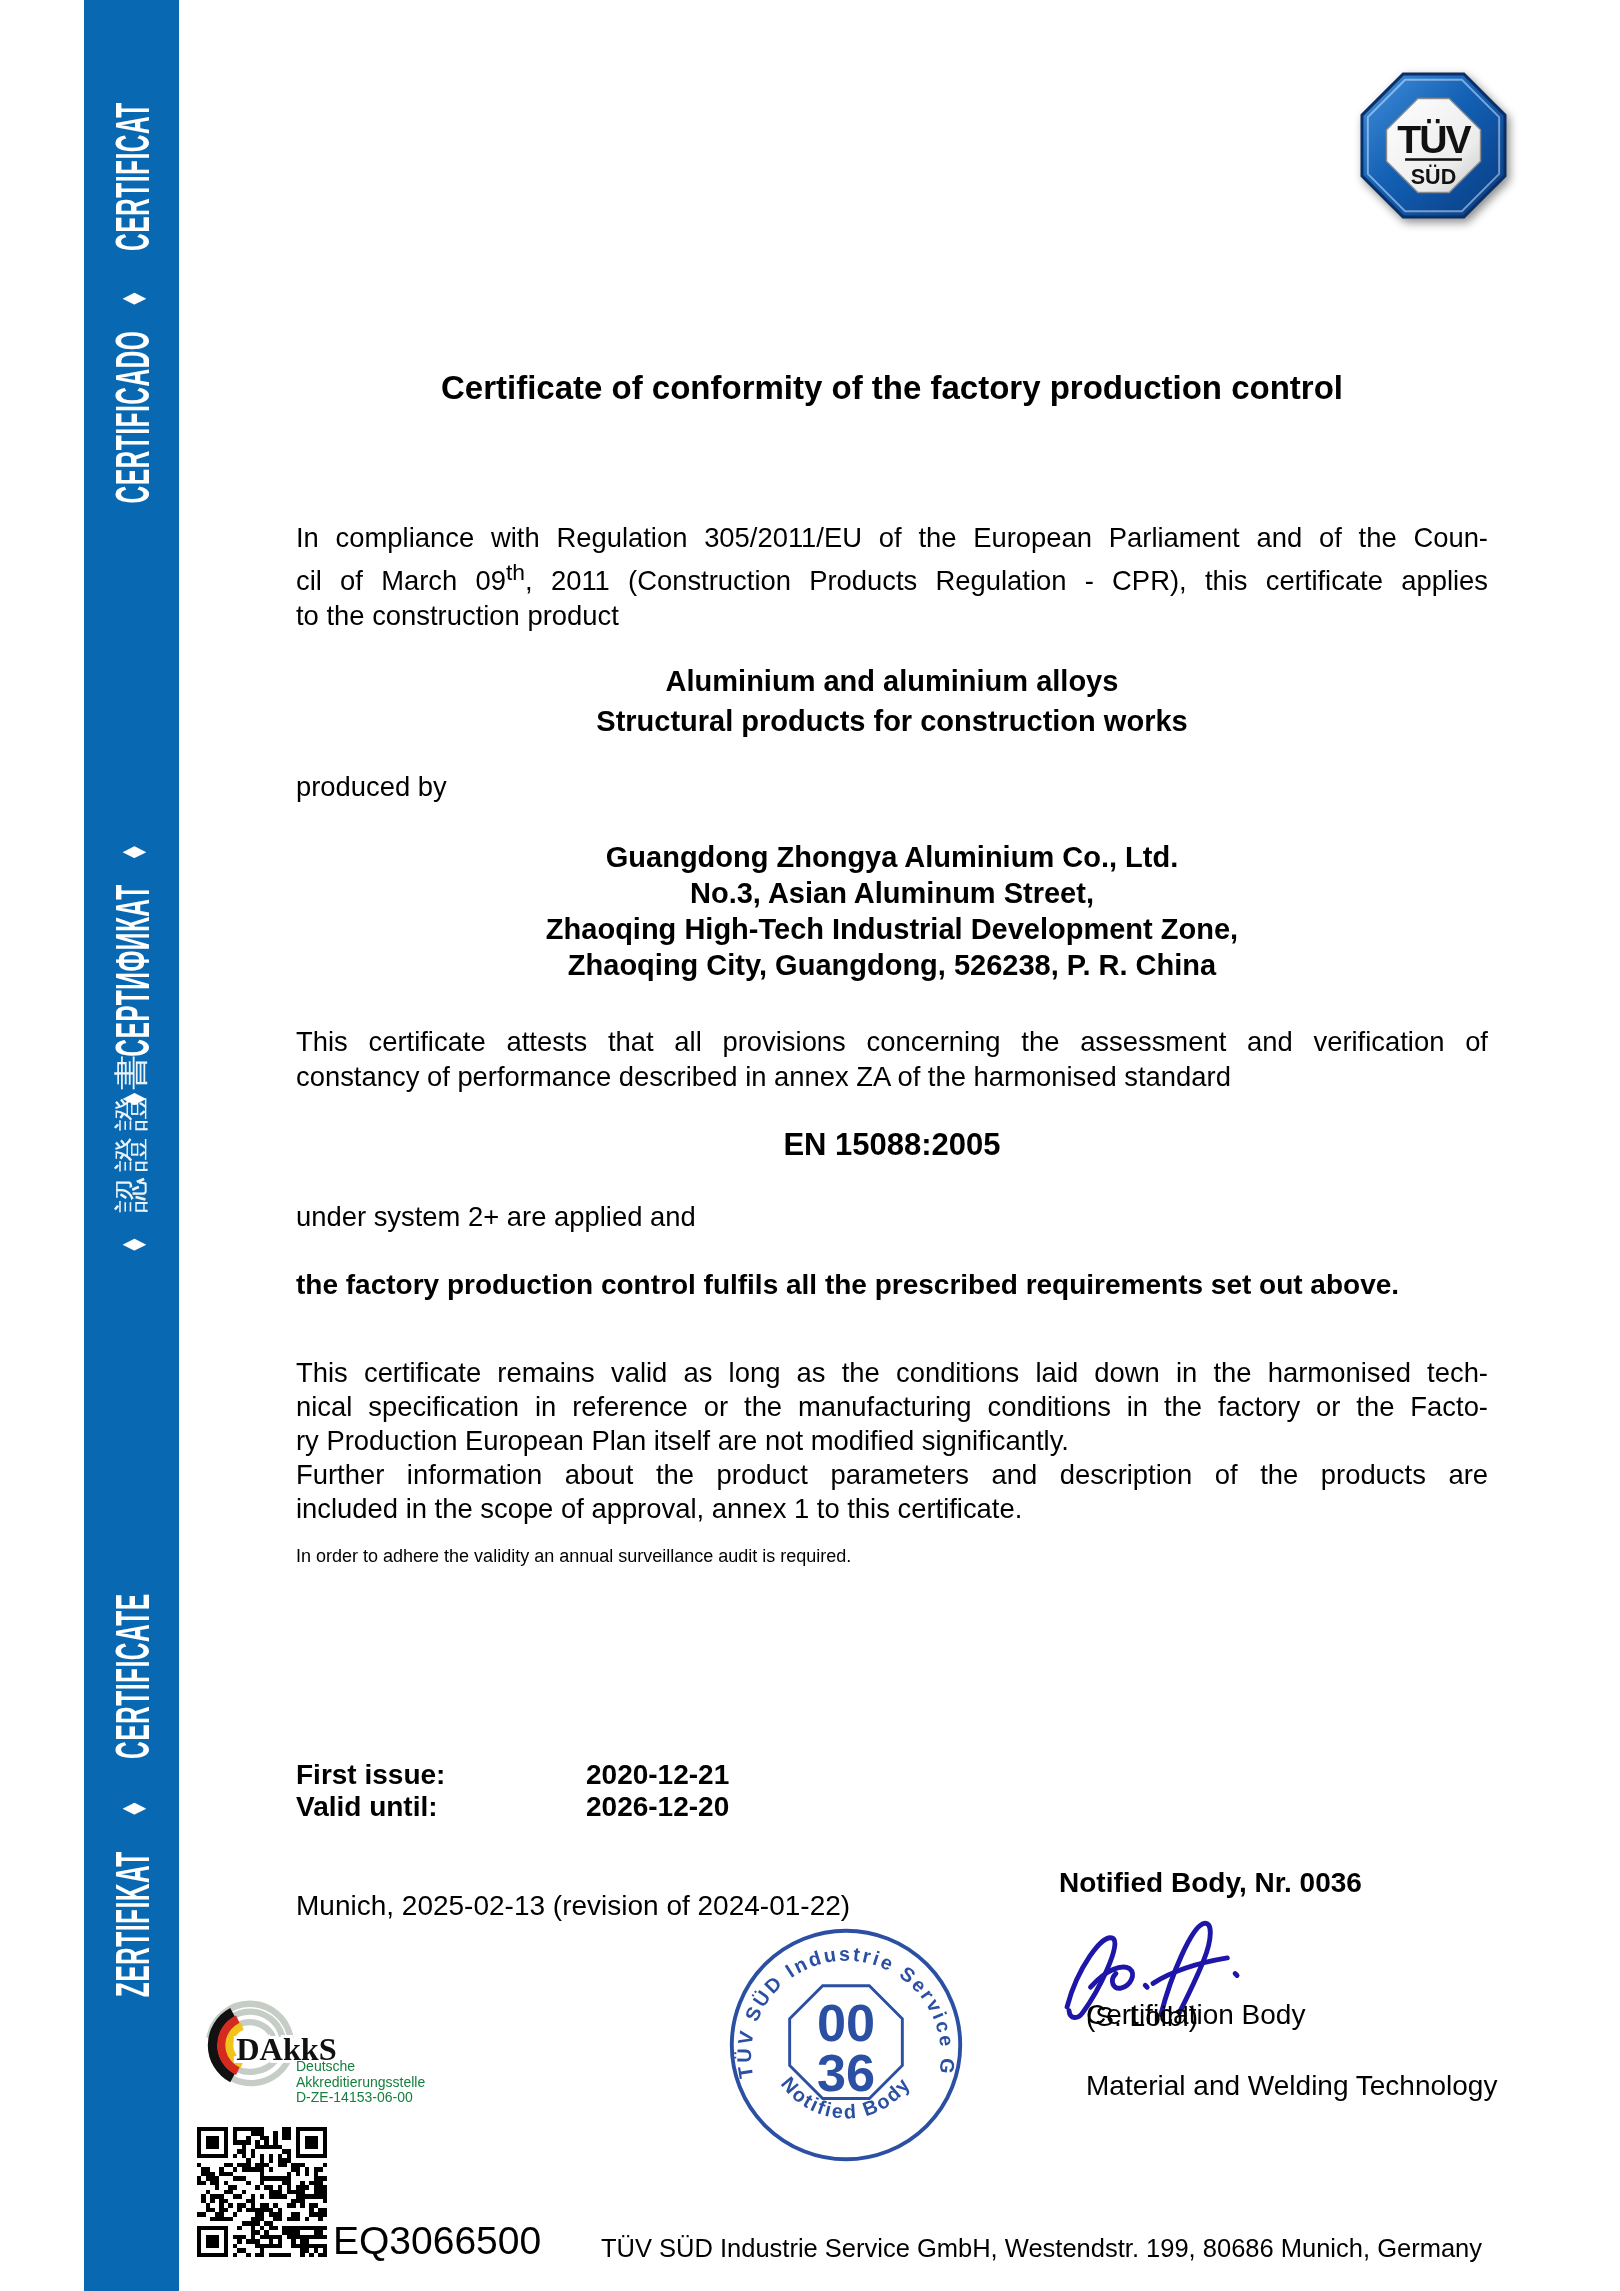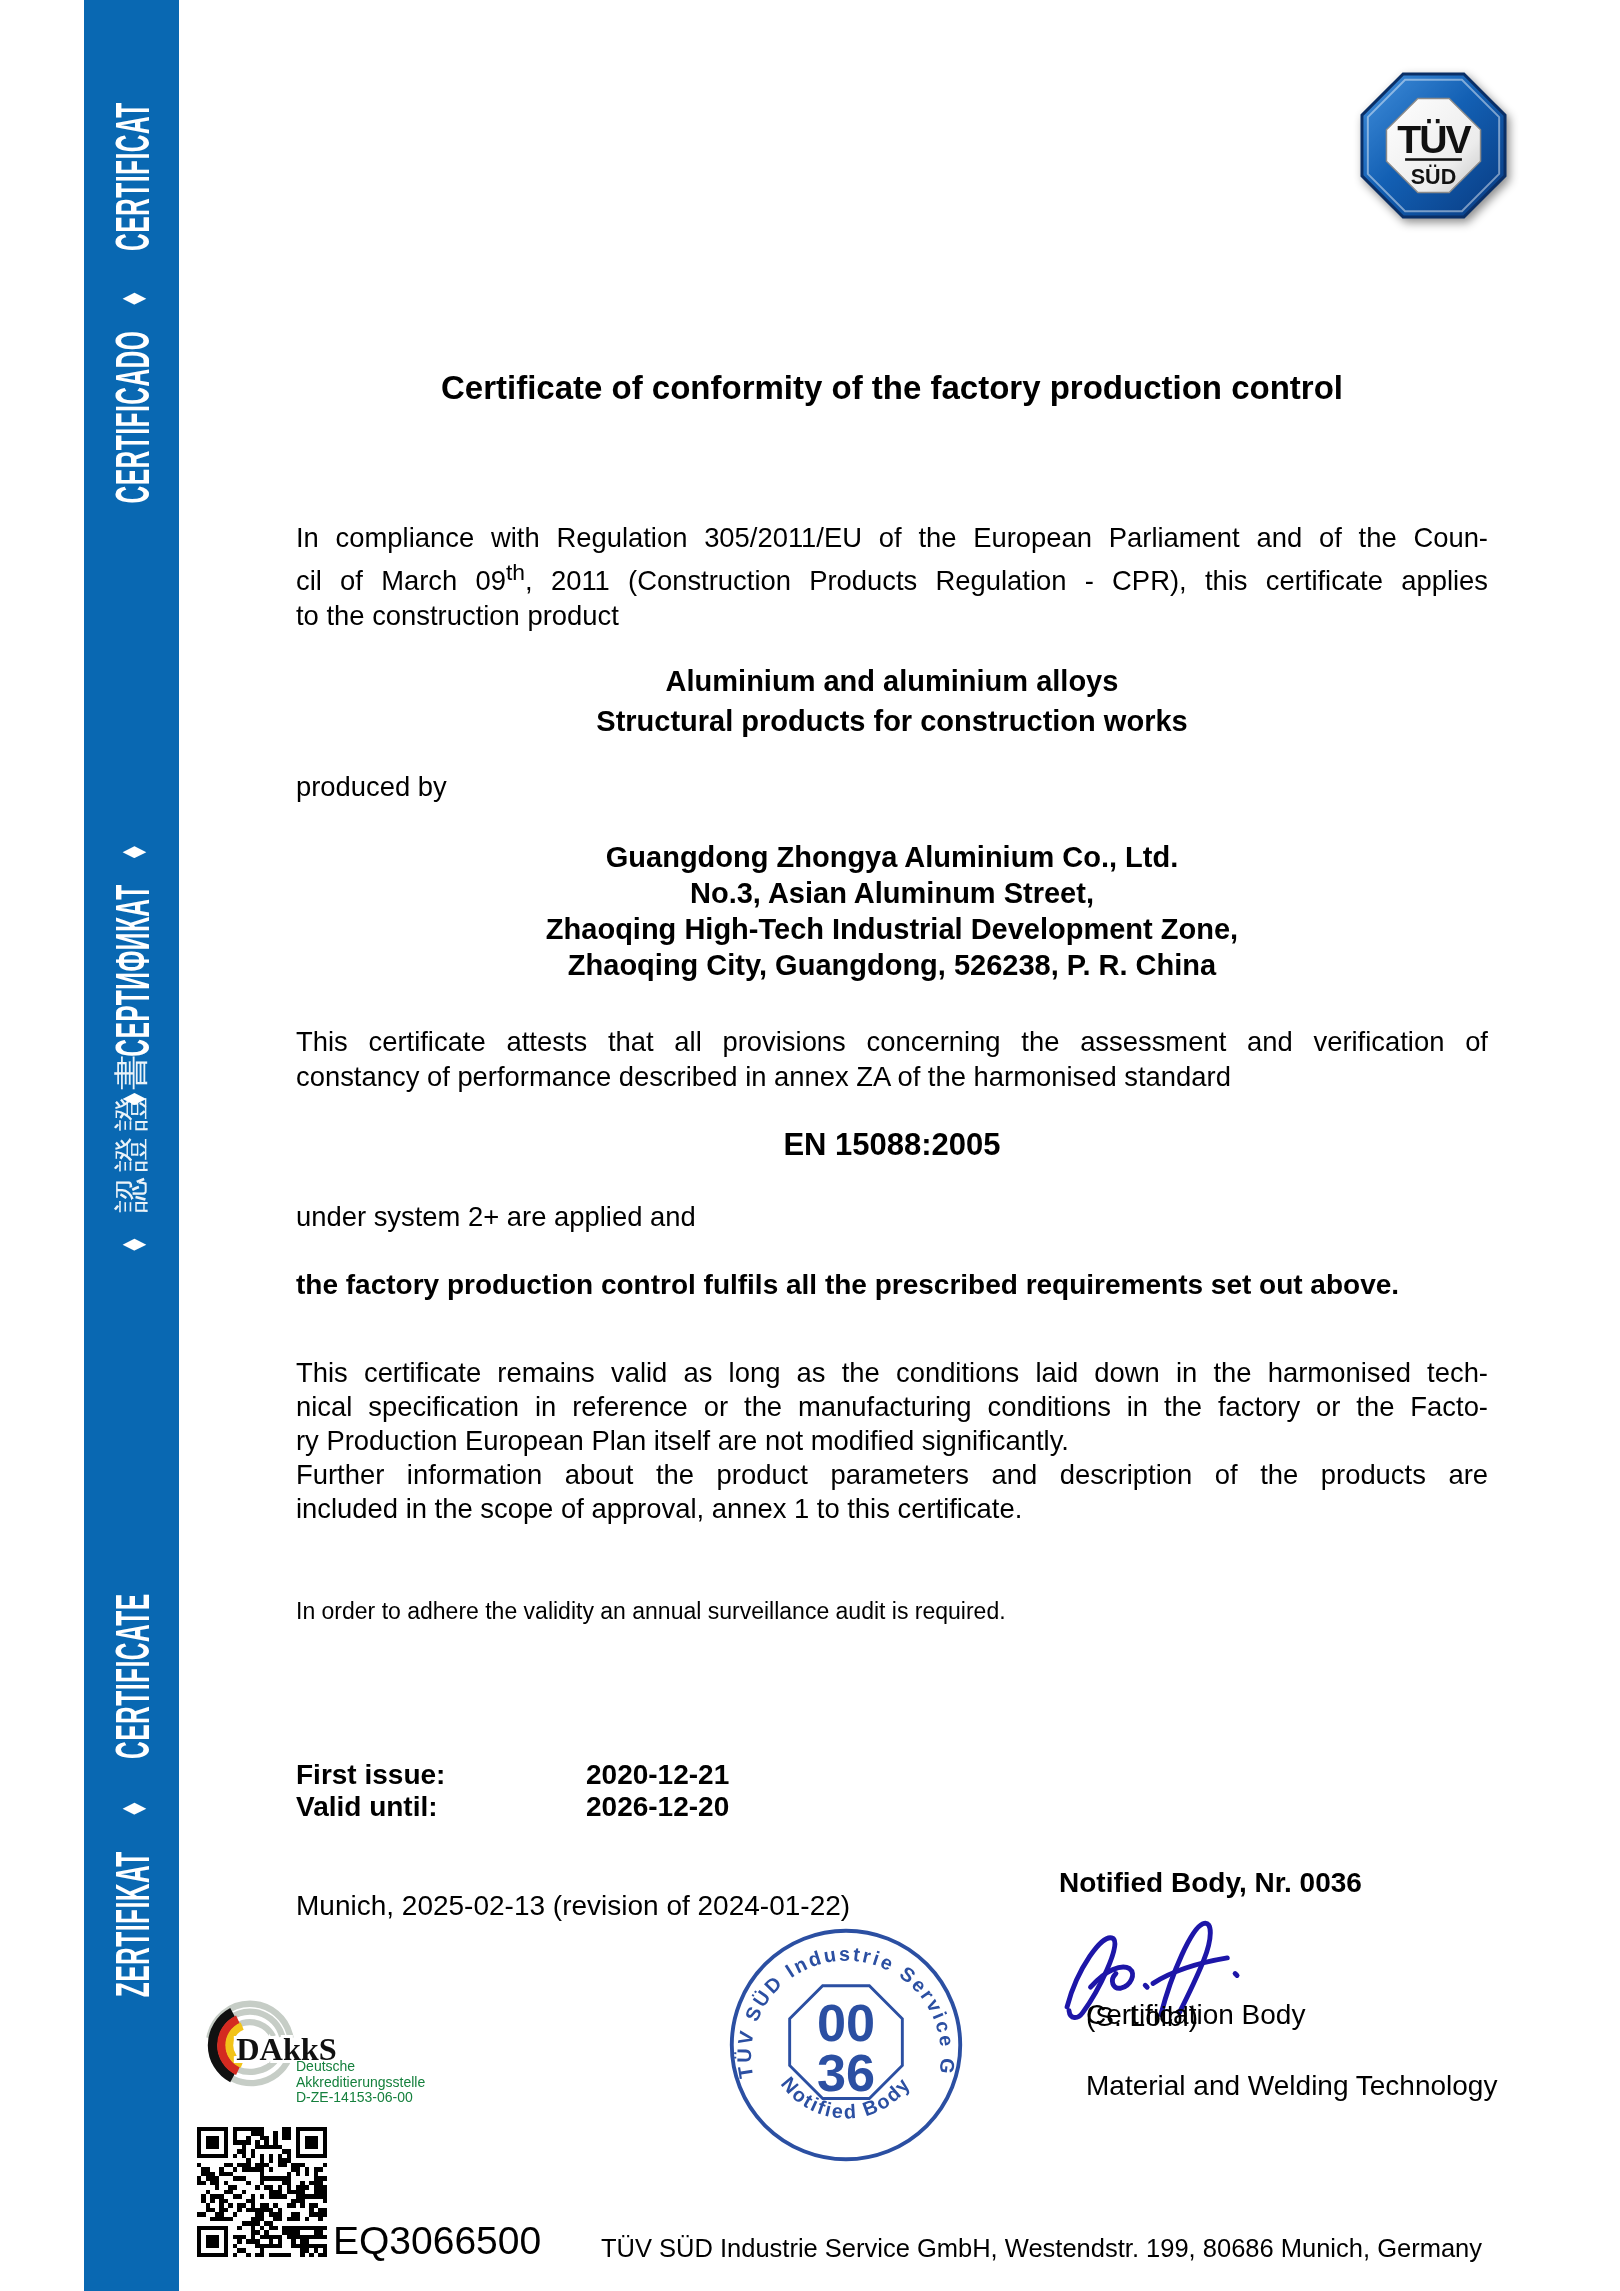--- a/index.html
+++ b/index.html
@@ -33,21 +33,21 @@
   .jline   { text-align:justify; text-align-last:justify; }
   .p-compliance { top:520px; }
   .product { top:661px; text-align:center; font-weight:bold; font-size:29px; line-height:40px; }
   .producedby { top:771px; font-size:27.4px; }
   .manufacturer { top:839px; text-align:center; font-weight:bold; font-size:29px; line-height:36px; }
   .p-attest { top:1024px; }
   .standard { top:1127px; text-align:center; font-size:31px; font-weight:bold; }
   .systemline { top:1201px; font-size:27.4px; }
   .fulfils { top:1269px; font-size:28px; font-weight:bold; }
   .p-validity { top:1356px; line-height:34px; }
-  .surveillance { top:1598px; font-size:23px; }
+  .surveillance { top:1546px; font-size:18px; }
   .issue { top:1759px; font-size:28px; font-weight:bold; line-height:32px; }
   .issue-row { display:flex; }
   .issue-label { width:290px; }
   .munich { top:1858px; font-size:28px;margin-top:32px; }
   .notified { left:1059px; top:1867px; font-size:28px; font-weight:bold; }
   
   .dakks-svg { left:201px; top:1995px; width:235px; height:113px; }
   .dakks-caption { left:296px; top:2059px; font-size:14px; line-height:15.7px; color:#15803d; }
   .stamp { left:725px; top:1924px; width:242px; height:242px; }
   .sig-svg { left:1057px; top:1913px; width:196px; height:127px; }

